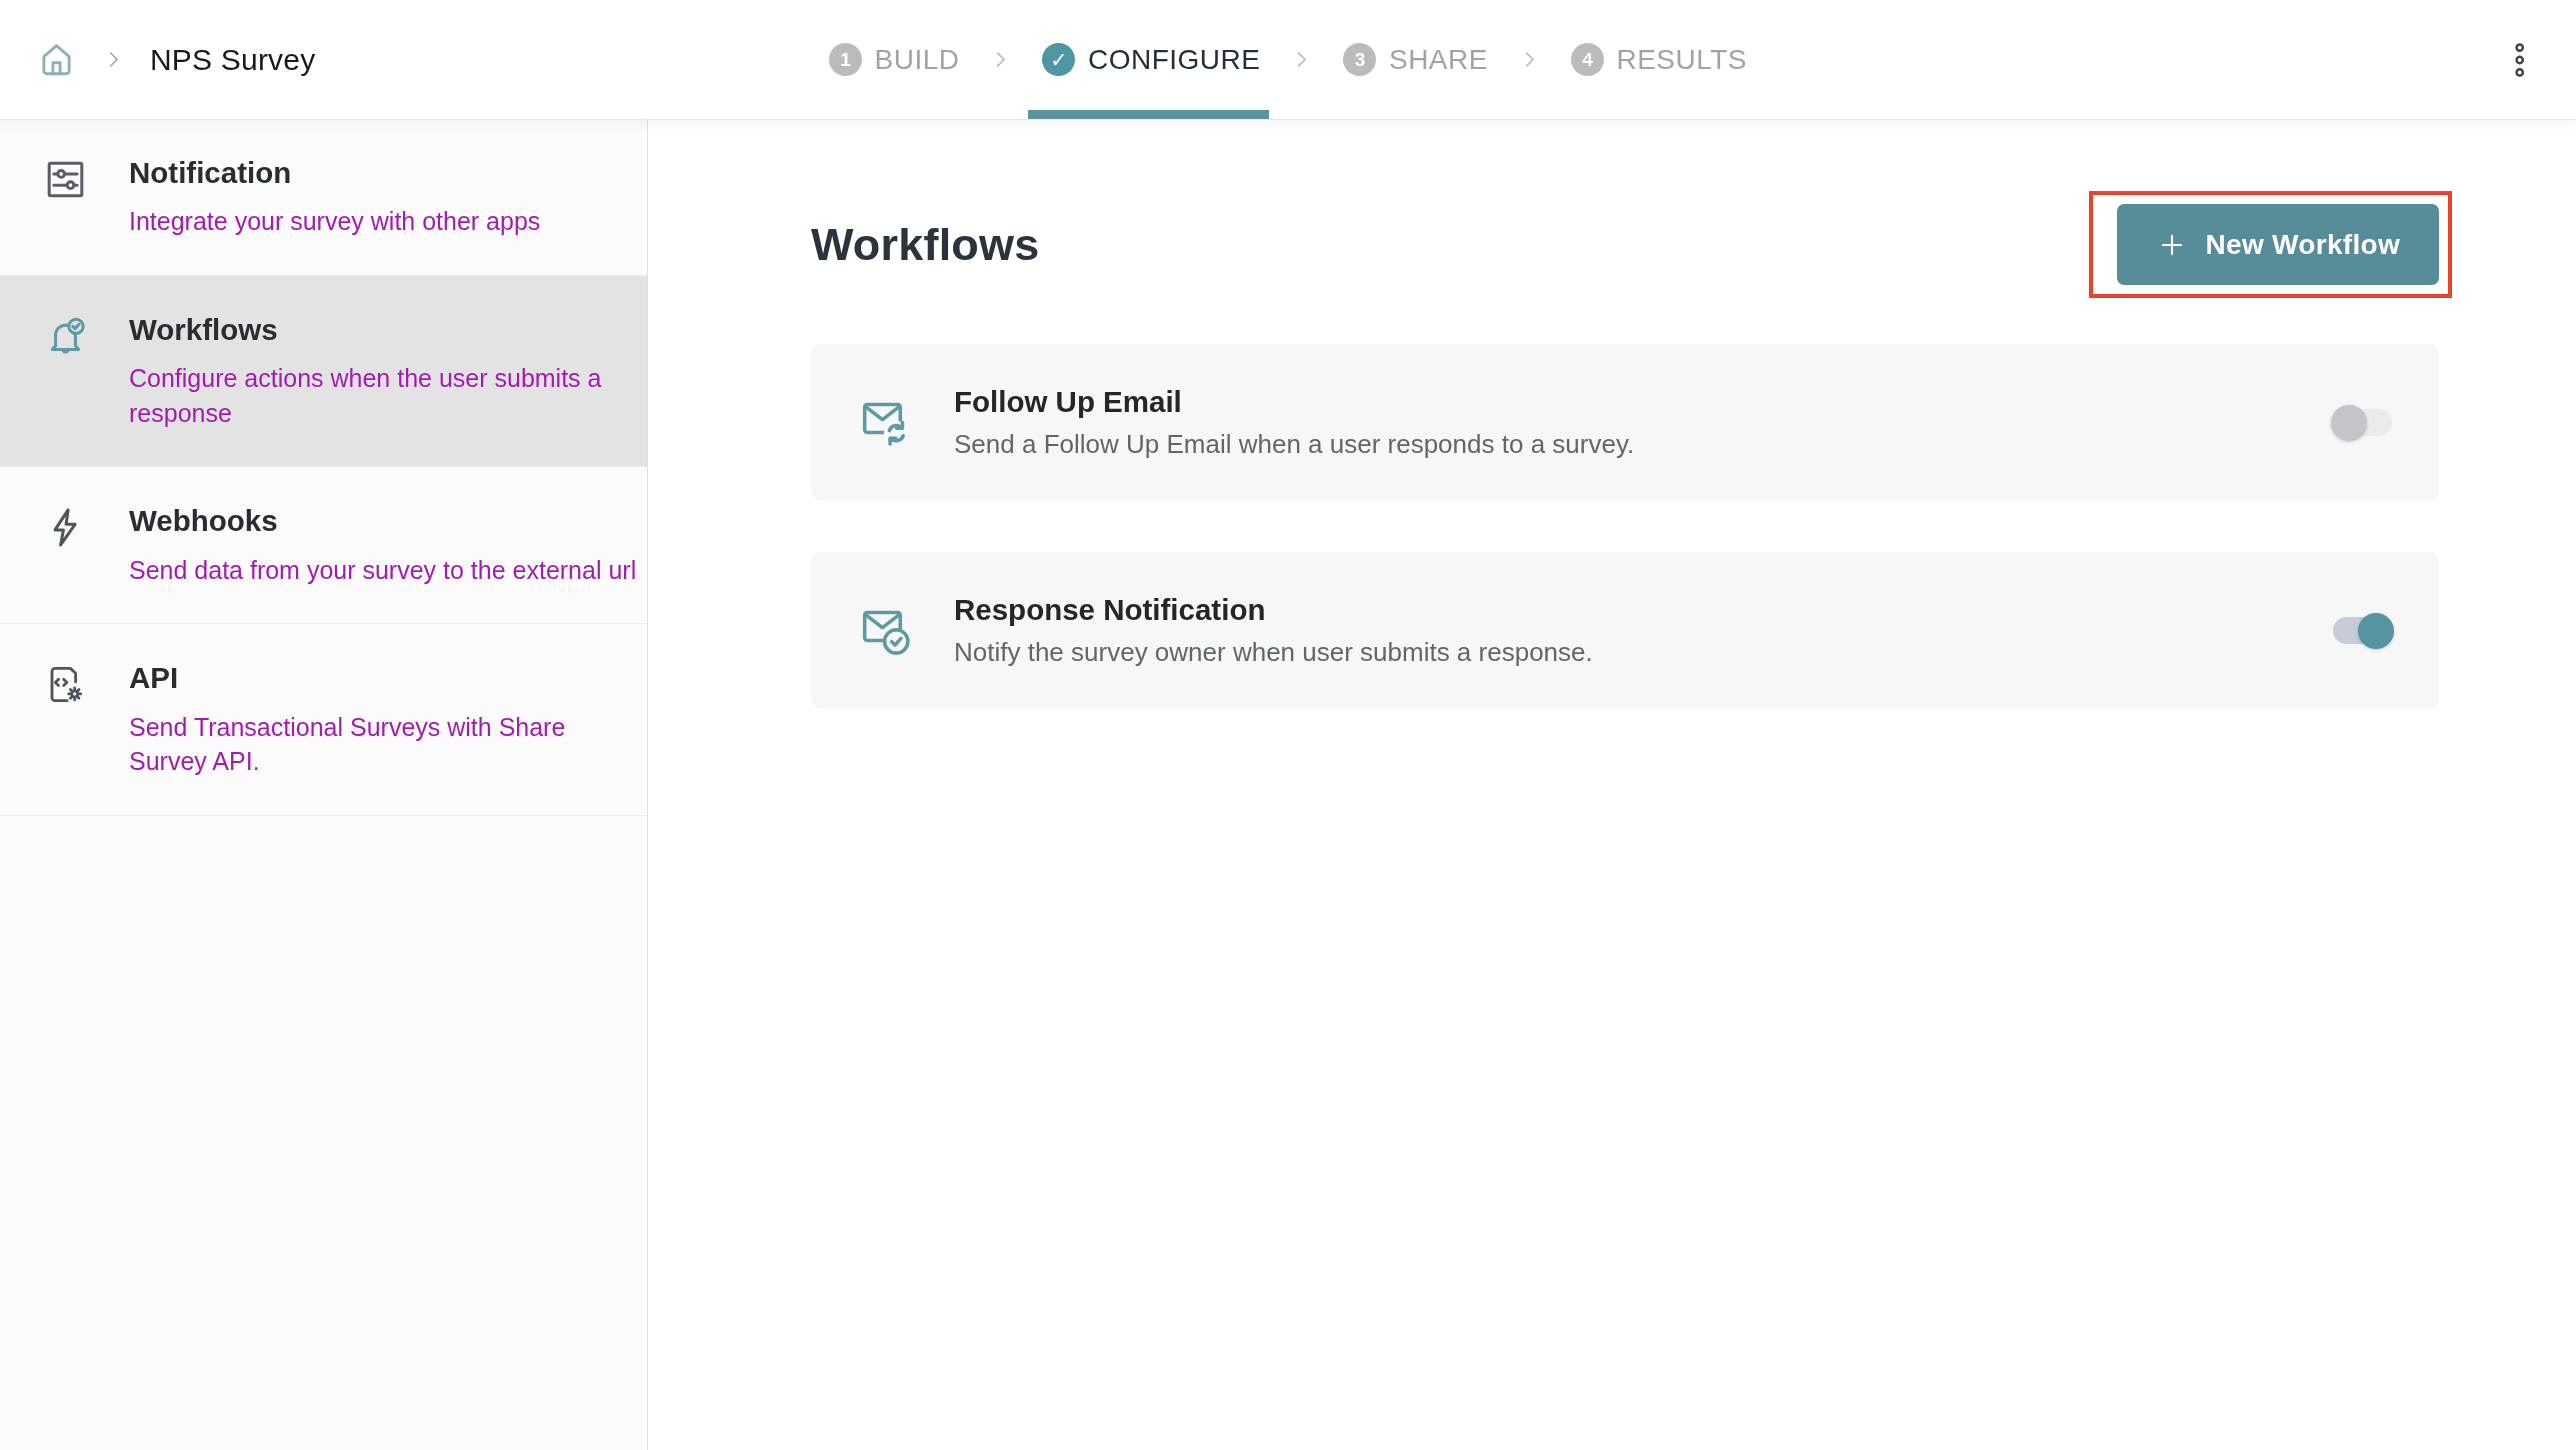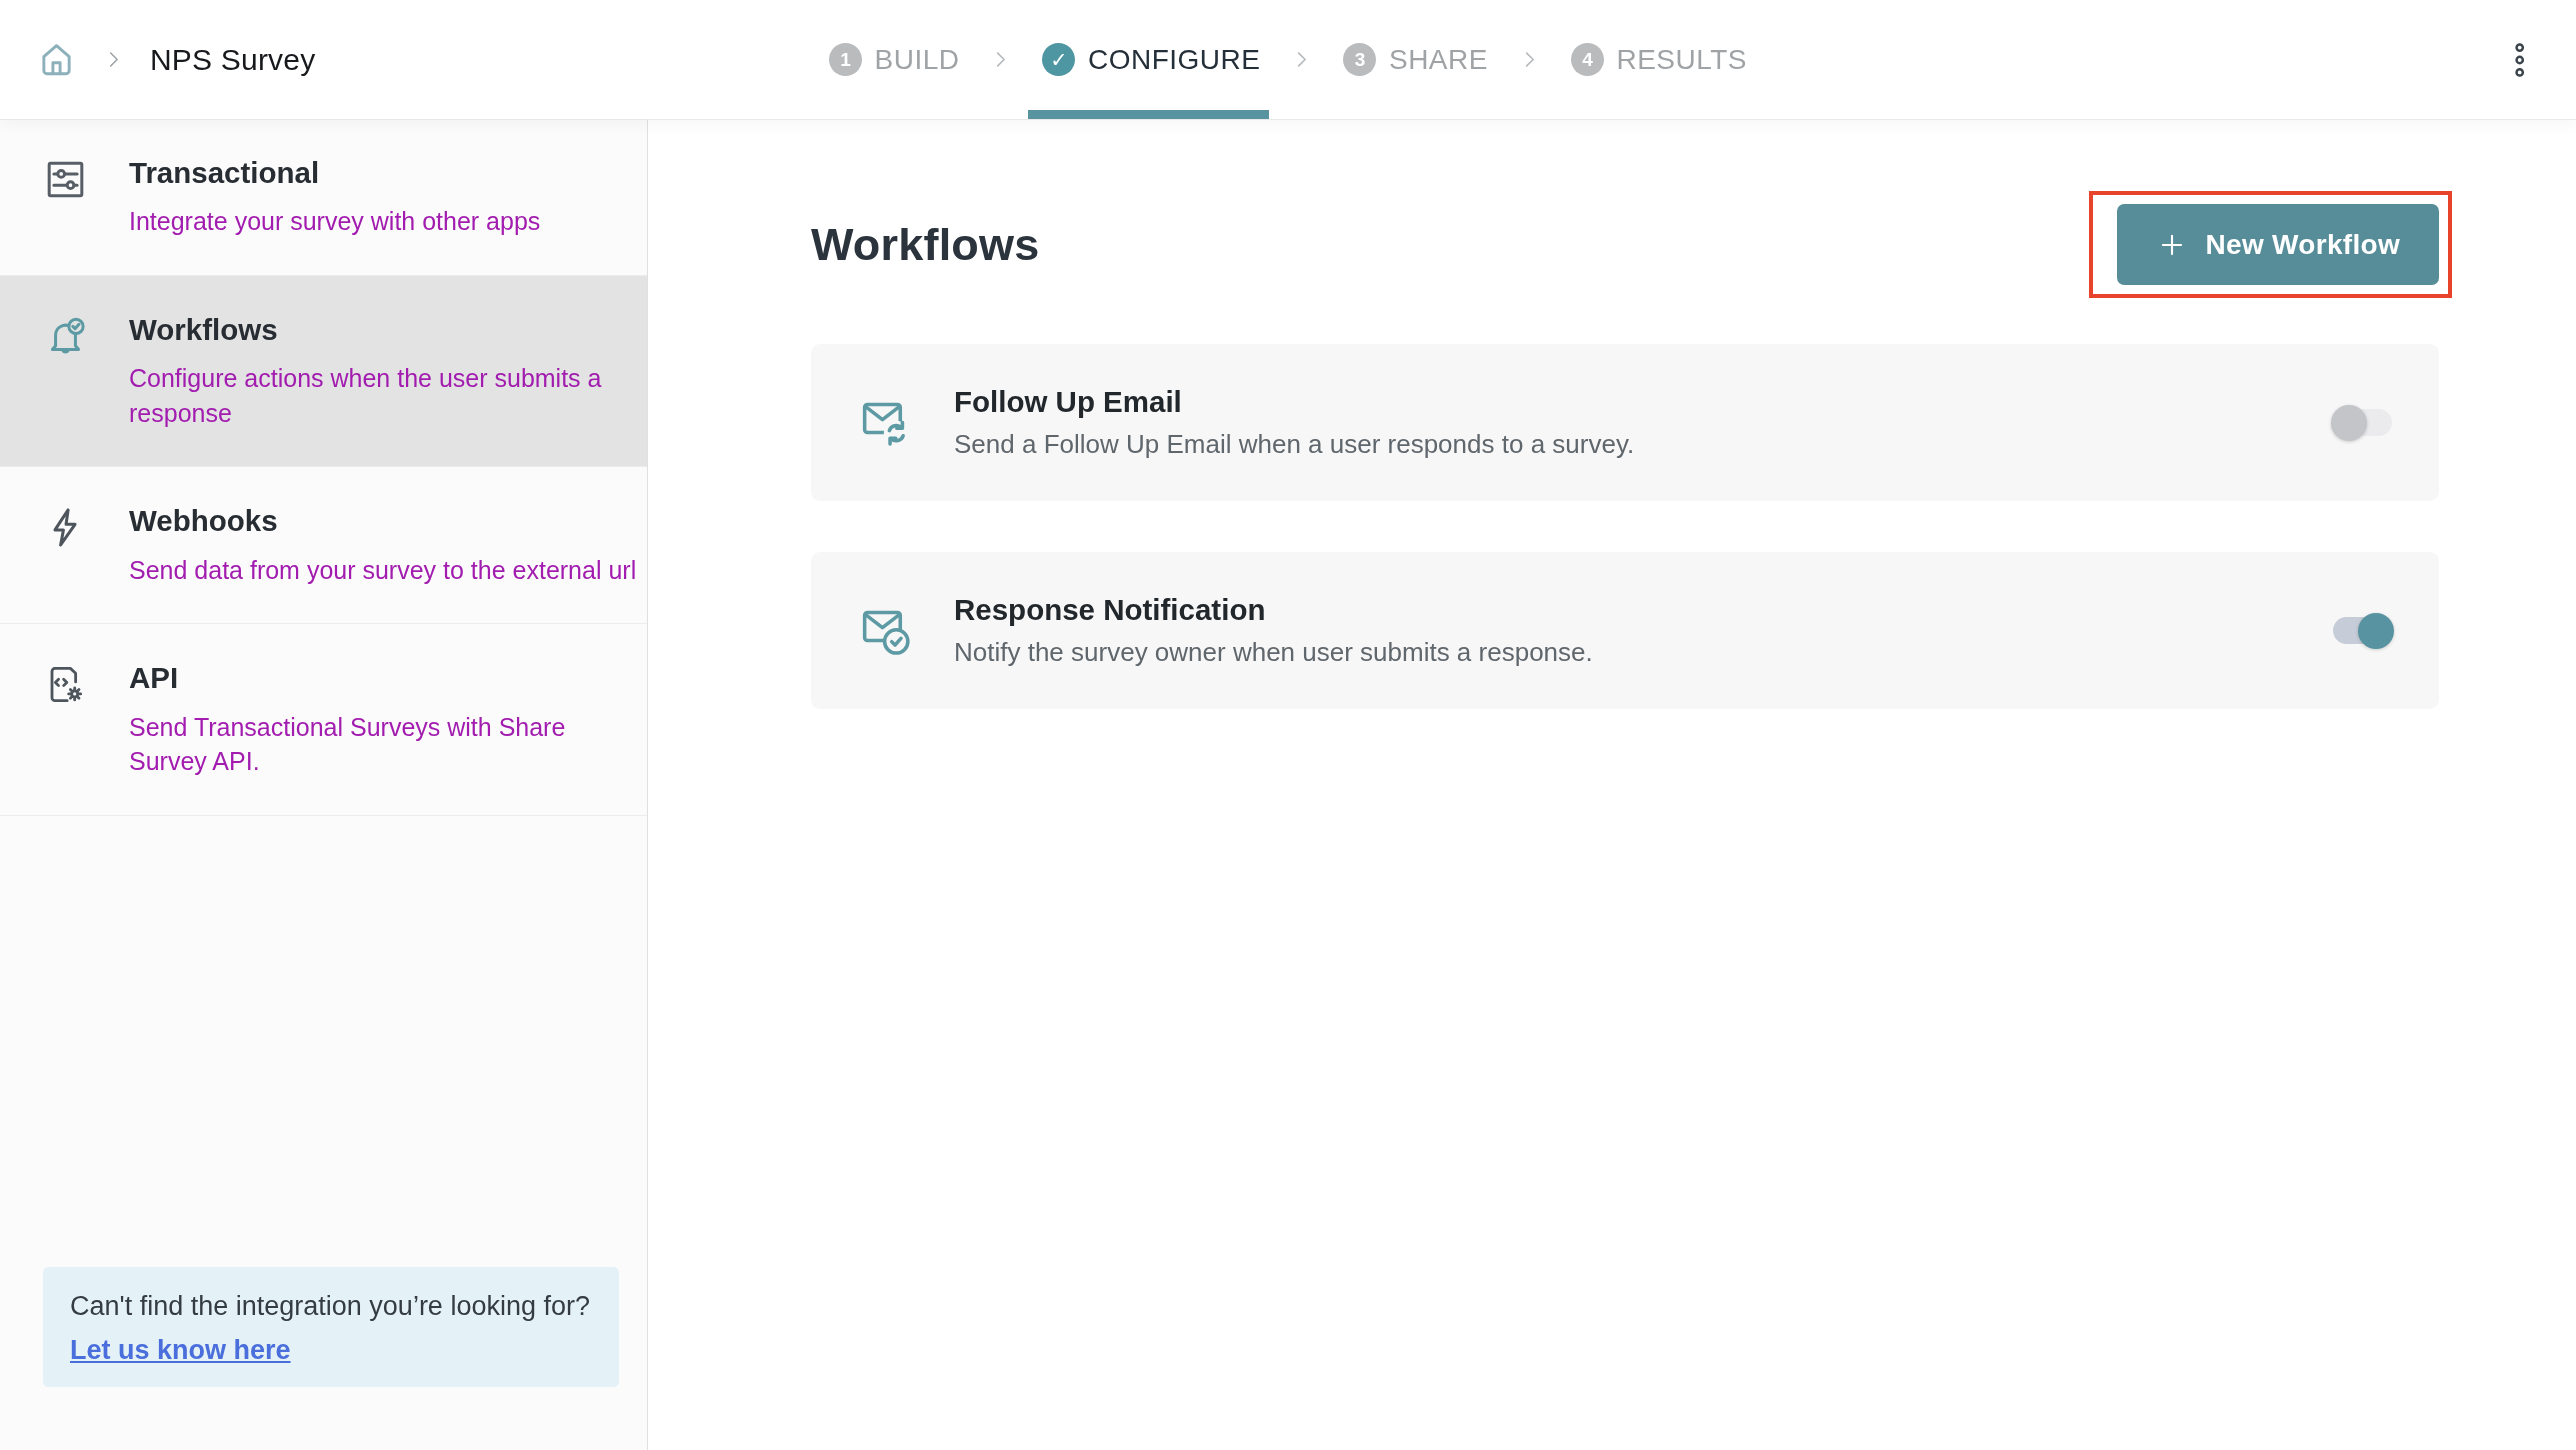--- a/index.html
+++ b/index.html
@@ -141,21 +141,21 @@
       <span class="side-icon">
         <svg width="45" height="45" viewBox="0 0 24 24" fill="none" stroke="#575e66" stroke-width="1.6" stroke-linecap="round" stroke-linejoin="round">
           <rect x="3.3" y="3.3" width="17.4" height="17.4" rx="0.8"></rect>
           <path d="M5.8 9h2M11.5 9h6.7"></path>
             <circle cx="9.7" cy="9" r="1.8"></circle>
           <path d="M5.8 15h6.7M16.5 15h1.7"></path>
             <circle cx="14.7" cy="15" r="1.8"></circle>
         </svg>
       </span>
       <div class="side-text">
-        <div class="side-title">Transactional</div>
+        <div class="side-title">Notification</div>
         <div class="side-desc">Integrate your survey with other apps</div>
       </div>
     </div>
 
     <div class="side-item selected">
       <span class="side-icon">
         <svg width="45" height="45" viewBox="0 0 24 24" fill="none" stroke="#5d9aa4" stroke-width="1.6" stroke-linecap="round" stroke-linejoin="round">
           <path d="M6.7 16.9v-5.6a5.3 5.3 0 0 1 8.1-4.5"></path>
           <path d="M17.3 11v5.9l1.7 2H5l1.7-2"></path>
           <path d="M10.5 19.2a1.6 1.6 0 0 0 3 0"></path>
@@ -190,24 +190,20 @@
           <circle cx="16.9" cy="17" r="1.6"></circle>
           <path d="M16.9 13.8v1.1M16.9 19.1v1.1M13.7 17h1.1M19 17h1.1M14.6 14.7l.8.8M18.4 18.5l.8.8M14.6 19.3l.8-.8M18.4 15.5l.8-.8"></path>
         </svg>
       </span>
       <div class="side-text">
         <div class="side-title">API</div>
         <div class="side-desc">Send Transactional Surveys with Share Survey API.</div>
       </div>
     </div>
 
-    <div class="help-box">
-      <div class="help-q">Can't find the integration you’re looking for?</div>
-      <a class="help-link">Let us know here</a>
-    </div>
   </aside>
 
   <main class="main">
     <div class="main-head">
       <h1 class="page-title">Workflows</h1>
       <div class="btn-wrap">
         <div class="annotation"></div>
         <button class="new-wf-btn">
           <svg width="32" height="32" viewBox="0 0 24 24" fill="none" stroke="#ffffff" stroke-width="1.6" stroke-linecap="round">
             <path d="M12 5.2v13.6M5.2 12h13.6"></path>

